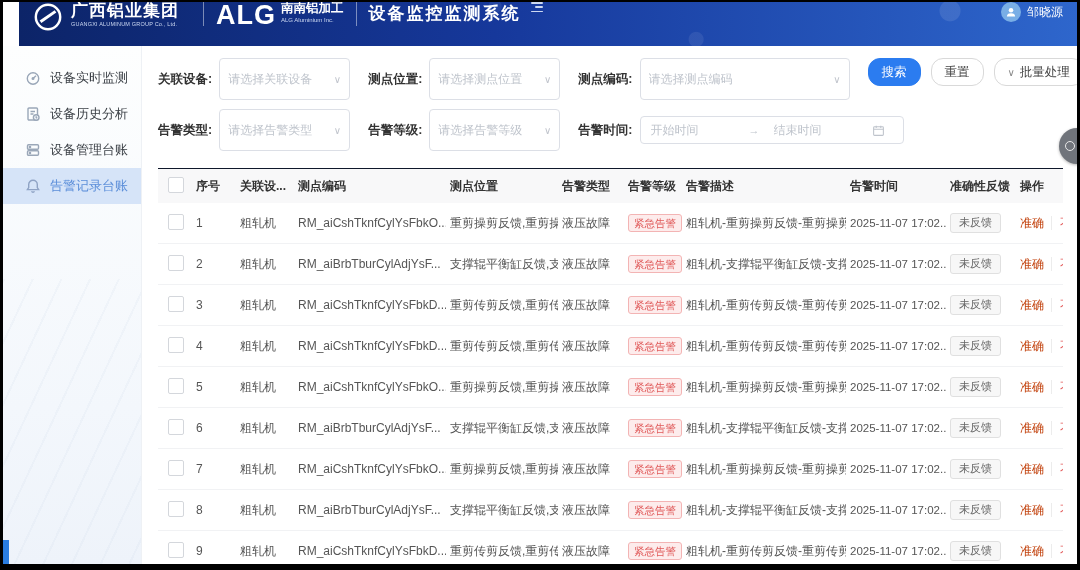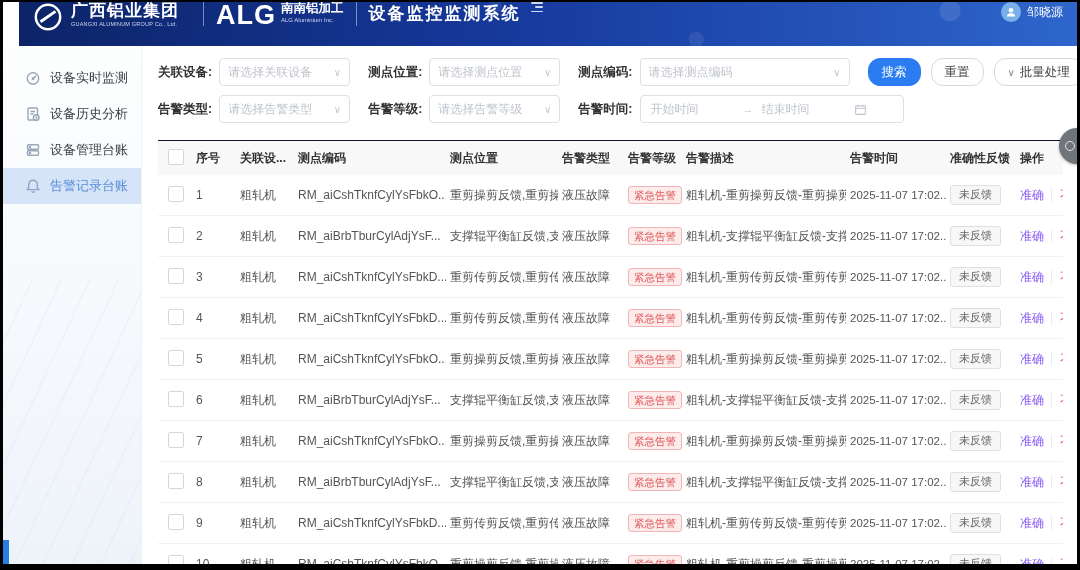--- a/index.html
+++ b/index.html
@@ -38,27 +38,27 @@
   .sidebar:after{content:"";position:absolute;left:0;bottom:0;width:100%;height:55%;
     background:repeating-linear-gradient(115deg,rgba(190,205,225,.12) 0 2px,transparent 2px 26px);pointer-events:none;}
   .s-item{height:36px;display:flex;align-items:center;gap:9px;padding:0 0 0 22px;font-size:13px;color:#3a3f45;cursor:pointer;position:relative;z-index:1;}
   .s-item.active{background:#d6e4f8;color:#5b8ed9;}
   .s-ic{width:16px;height:16px;flex:0 0 auto;display:flex;}
   .main{flex:1;display:flex;flex-direction:column;padding:12px 14px 0 16px;min-width:0;position:relative;}
   
   .f-row{display:flex;align-items:center;margin-bottom:9px;}
   .f-group{display:flex;align-items:center;margin-right:18px;}
   .f-label{font-size:12.5px;font-weight:bold;color:#333;margin-right:7px;white-space:nowrap;}
-  .sel{height:28px;box-sizing:border-box;border:1px solid #dcdfe6;border-radius:4px;background:#fff;
+  .sel{height:42px;box-sizing:border-box;border:1px solid #dcdfe6;border-radius:4px;background:#fff;
     display:flex;align-items:center;padding:0 8px;cursor:pointer;}
   .sel .ph{font-size:12px;color:#bfc4cc;flex:1;white-space:nowrap;overflow:hidden;}
   .sel .car{color:#c0c4cc;font-size:10px;margin-left:6px;}
   .w130{width:131px;} .w131{width:131px;} .w210{width:210px;}
   .daterange{width:264px;height:28px;box-sizing:border-box;border:1px solid #dcdfe6;border-radius:4px;background:#fff;
-    display:flex;align-items:center;padding:0 8px;gap:6px;}
+    display:flex;align-items:center;padding:0 8px;gap:12px;}
   .daterange input{border:none;outline:none;width:84px;font-size:12px;color:#555;background:transparent;
     font-family:"Liberation Sans","DejaVu Sans",sans-serif;}
   .daterange input::placeholder{color:#bfc4cc;}
   .dr-sep{color:#bfc4cc;font-size:11px;}
   .btns{margin-left:auto;display:flex;gap:10px;align-self:flex-start;}
   .btn{height:28px;box-sizing:border-box;border-radius:12px;font-size:12.5px;display:inline-flex;align-items:center;
     justify-content:center;padding:0 13px;cursor:pointer;white-space:nowrap;
     font-family:"Liberation Sans","DejaVu Sans",sans-serif;}
   .btn-primary{background:#2b7cf0;color:#fff;border:1px solid #2b7cf0;}
   .btn-plain{background:#fff;color:#444;border:1px solid #d9d9d9;}
@@ -79,21 +79,21 @@
   .c-desc{flex:0 0 164px;}
   .c-time{flex:0 0 100px;font-size:11.5px;}
   .thead .c-time{font-size:12px;}
   .c-fb{flex:0 0 70px;}
   .c-act{flex:0 0 66px;}
   .checkbox{width:14px;height:14px;border:1px solid #d4d7dc;border-radius:2px;background:#fff;display:inline-block;cursor:pointer;}
   .badge-danger{display:inline-block;font-size:10.5px;color:#e05b5b;background:#fdecec;border:1px solid #f3b4b4;
     border-radius:3px;padding:2px 5px;line-height:1.2;}
   .badge-gray{display:inline-block;font-size:11px;color:#666;background:#f7f7f7;border:1px solid #e0e0e0;
     border-radius:3px;padding:2.5px 8px;line-height:1.2;}
-  .lnk-blue{color:#8b5cf6;cursor:pointer;}
+  .lnk-blue{color:#c2410c;cursor:pointer;}
   .lnk-red{color:#e25a5a;cursor:pointer;margin-left:7px;padding-left:8px;border-left:1px solid #ececec;}
   
   .float-widget{position:absolute;right:-4px;top:126px;width:22px;height:36px;background:#70747b;
     border-radius:18px 0 0 18px;box-shadow:0 1px 3px rgba(0,0,0,.3);cursor:pointer;display:flex;align-items:center;justify-content:center;}
   .float-widget i{width:8px;height:8px;border:1.5px solid #e8e8e8;border-radius:50%;display:block;}
   .edge-accent{position:absolute;left:0;bottom:0;width:6px;height:24px;background:#2a7de1;}
 </style>
 </head>
 <body>
 

